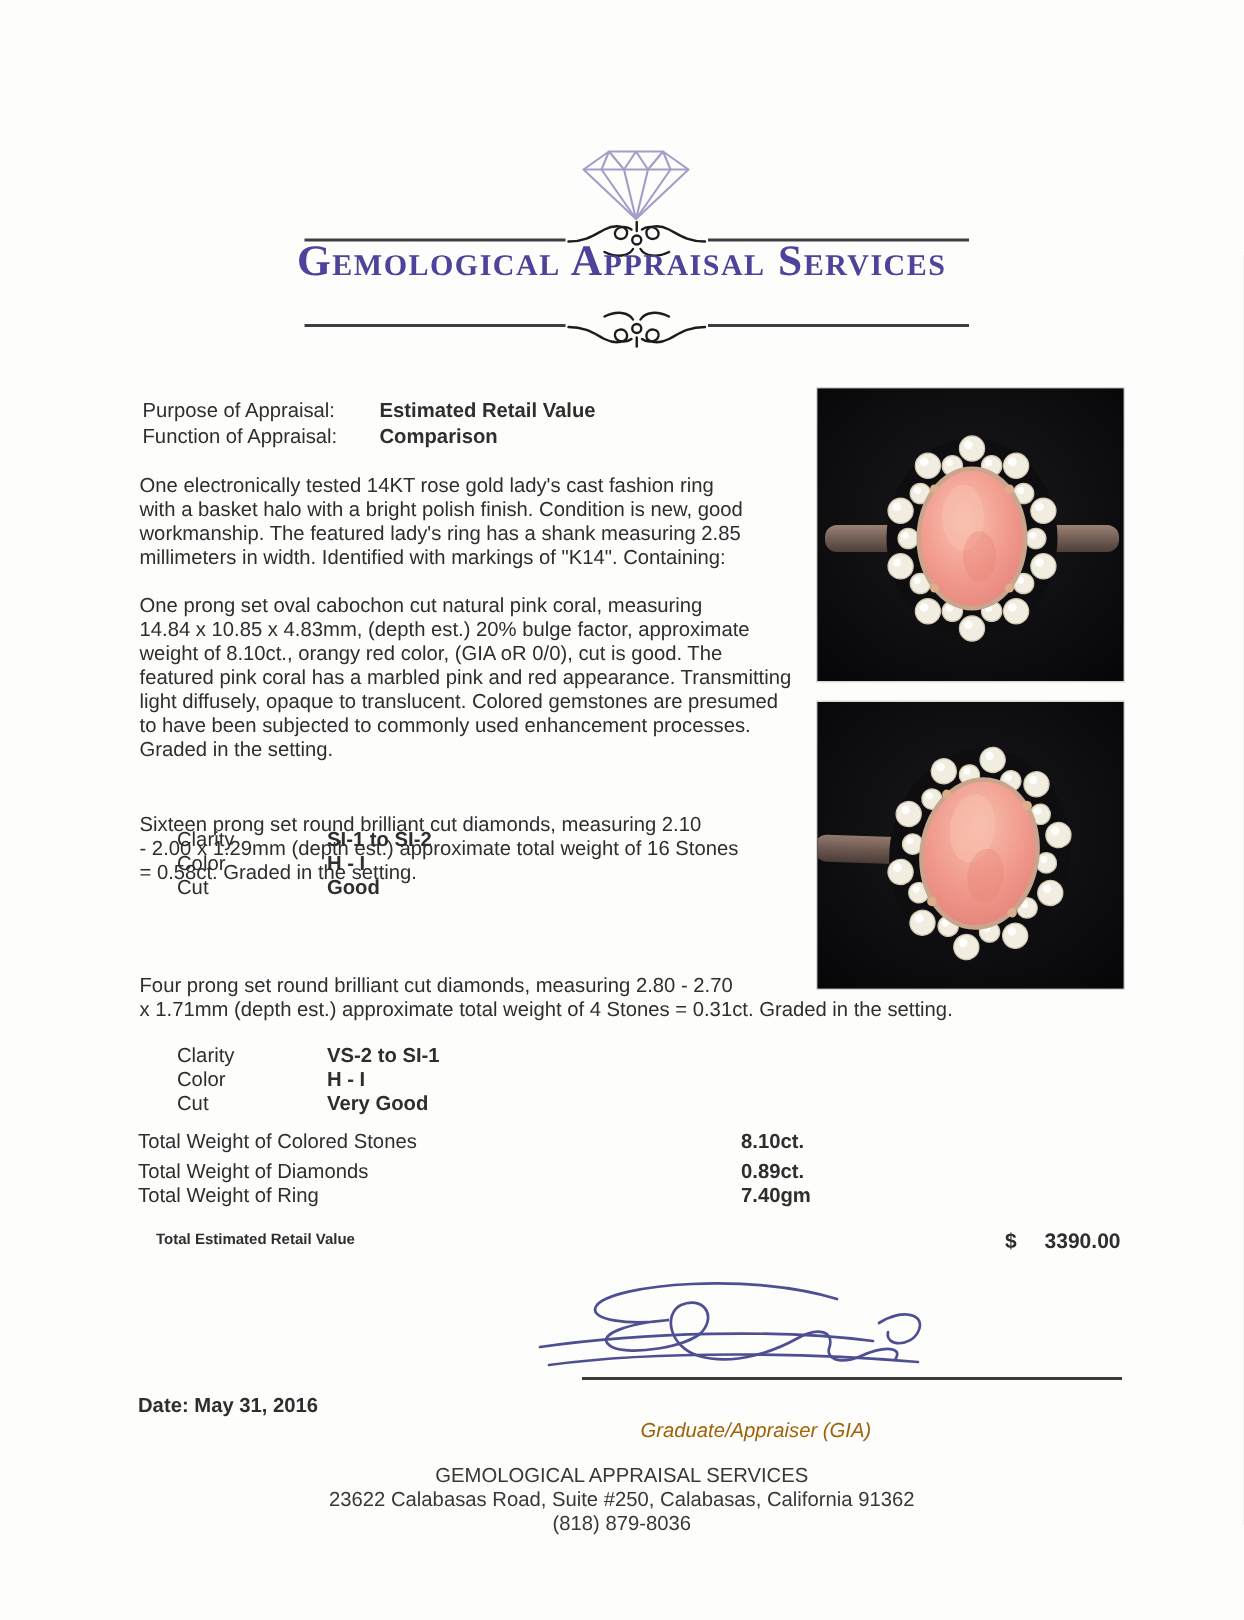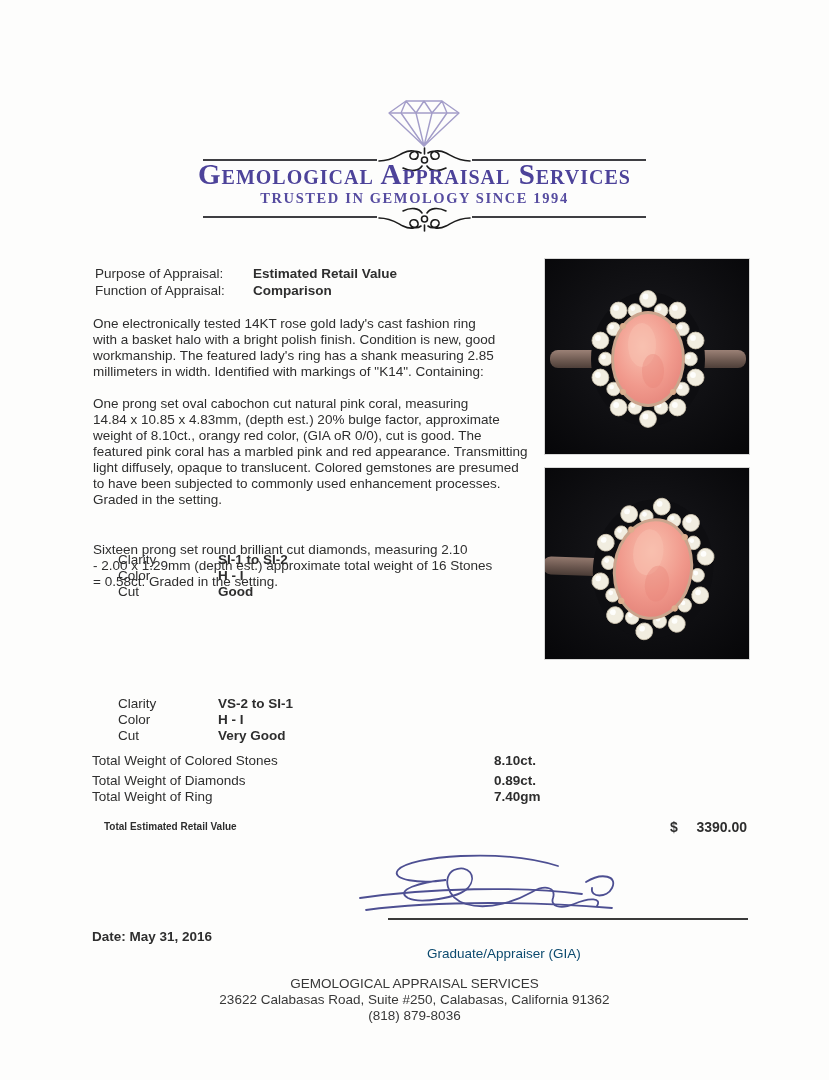--- a/index.html
+++ b/index.html
@@ -58,21 +58,21 @@
   .photo{position:absolute;left:545px;background:var(--photo-bg);
     box-shadow:0 0 0 1px rgba(170,170,170,.45);}
   .photo svg{display:block;}
   #photo1{top:259px;width:204px;height:195px;}
   #photo2{top:468px;width:204px;height:191px;}
   
   .signature{position:absolute;left:350px;top:854px;}
   .sig-line{position:absolute;left:388px;top:918px;width:360px;border-top:2px solid #3a3a3a;}
   .date-line{position:absolute;left:92px;top:929px;font-weight:700;}
   .signer-title{position:absolute;left:427px;top:929px;font-weight:700;}
-  .signer-subtitle{position:absolute;left:427px;top:946px;color:#0c4a6e;}
+  .signer-subtitle{position:absolute;left:427px;top:946px;font-style:italic;color:#a16207;}
   
   .footer{position:absolute;left:0;top:976px;width:829px;text-align:center;line-height:16px;
     color:#383838;}
   .footer .page-num{font-weight:700;margin-top:4px;font-size:14px;color:#2a2a2a;}
 </style>
 </head>
 <body>
 
 <div class="page">
 
@@ -94,21 +94,20 @@
         <path d="M26 25 C34 29 42 28 45 23"></path>
         <path d="M69 25 C61 29 53 28 50 23"></path>
         <circle cx="47.5" cy="17" r="3"></circle>
         <path d="M47.5 5 L47.5 11"></path>
       </g>
     </svg>
     <div class="line"></div>
   </div>
 
   <div class="brand-title">Gemological Appraisal Services</div>
-  <div class="brand-tagline">TRUSTED IN GEMOLOGY SINCE 1994</div>
 
   <div class="rule-row bottom">
     <div class="line"></div>
     <svg class="flourish" width="95" height="36" viewBox="0 0 95 36">
       <g stroke="#1c1c1c" fill="none" stroke-width="1.6" stroke-linecap="round">
         <path d="M2 18 C14 18 20 13 26 10 C34 6 42 8 41 13 C40 18 32 17 33 12 C34 8 40 7 44 10"></path>
         <path d="M93 18 C81 18 75 13 69 10 C61 6 53 8 54 13 C55 18 63 17 62 12 C61 8 55 7 51 10"></path>
         <path d="M26 25 C34 29 42 28 45 23"></path>
         <path d="M69 25 C61 29 53 28 50 23"></path>
         <circle cx="47.5" cy="17" r="3"></circle>
@@ -132,20 +131,22 @@
   <div class="para bodytext" style="top:396px">One prong set oval cabochon cut natural pink coral, measuring
 14.84 x 10.85 x 4.83mm, (depth est.) 20% bulge factor, approximate
 weight of 8.10ct., orangy red color, (GIA oR 0/0), cut is good. The
 featured pink coral has a marbled pink and red appearance. Transmitting
 light diffusely, opaque to translucent. Colored gemstones are presumed
 to have been subjected to commonly used enhancement processes.
 Graded in the setting.</div>
   <div class="para bodytext" style="top:542px">Sixteen prong set round brilliant cut diamonds, measuring 2.10
 - 2.00 x 1.29mm (depth est.) approximate total weight of 16 Stones
 = 0.58ct. Graded in the setting.</div>
+  <div class="para wide bodytext" style="top:649px">Four prong set round brilliant cut diamonds, measuring 2.80 - 2.70
+x 1.71mm (depth est.) approximate total weight of 4 Stones = 0.31ct. Graded in the setting.</div>
 
   <div class="grade-table bodytext" style="top:552px">
     <div class="grade-row">
       <span class="glabel">Clarity</span><span class="gvalue">SI-1 to SI-2</span>
     </div>
     <div class="grade-row">
       <span class="glabel">Color</span><span class="gvalue">H - I</span>
     </div>
     <div class="grade-row">
       <span class="glabel">Cut</span><span class="gvalue">Good</span>

